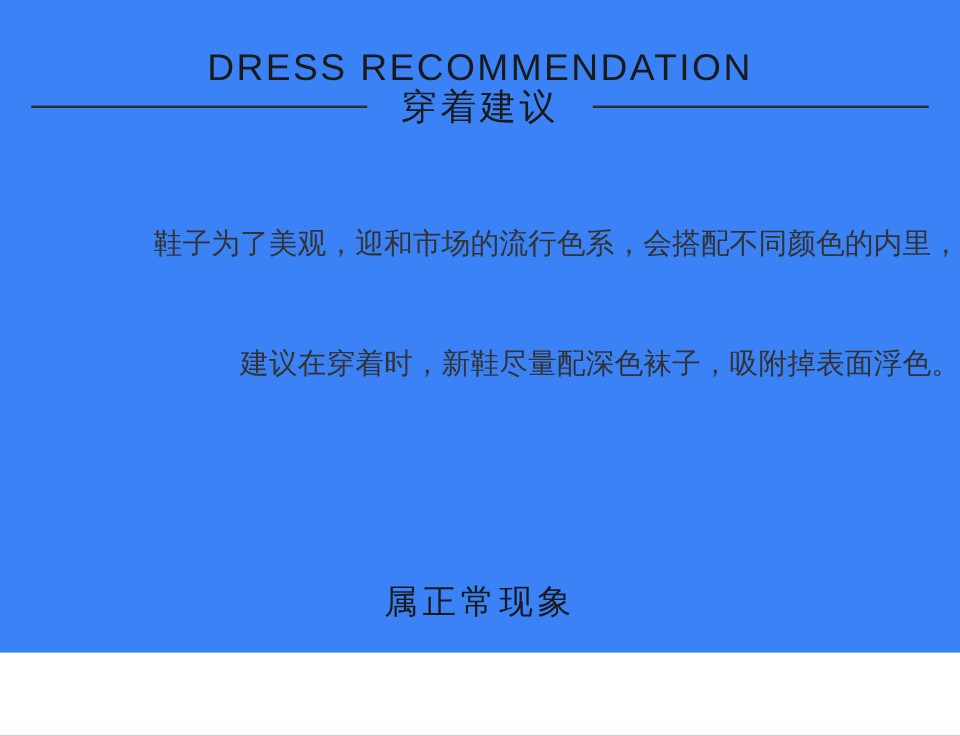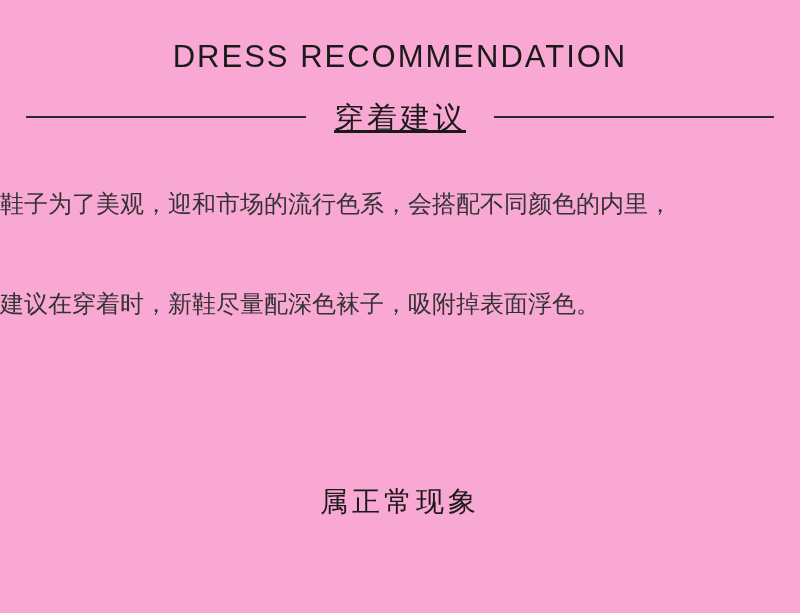--- a/index.html
+++ b/index.html
@@ -3,50 +3,49 @@
 <meta charset="utf-8">
 <style>
   html, body {
     margin: 0;
     padding: 0;
     background: #ffffff;
   }
   .page {
     position: relative;
     width: 800px;
-    height: 613px;
-    background: #f9a8d4;
+    height: 544px;
+    background: #3b82f6;
     overflow: hidden;
     font-family: "Liberation Sans", "DejaVu Sans", sans-serif;
     color: #1a1a1a;
   }
   .title-en {
     position: absolute;
     top: 40px;
     left: 0;
     width: 100%;
     margin: 0;
     text-align: center;
     font-size: 31px;
     font-weight: 500;
     letter-spacing: 2px;
     line-height: 1.1;
     color: #1a1a1a;
     white-space: nowrap;
   }
   .subtitle-row {
     position: absolute;
-    top: 100px;
+    top: 72px;
     left: 26px;
     right: 26px;
     height: 34px;
     display: flex;
     align-items: center;
     justify-content: flex-start;
-    text-decoration: underline;
   }
   .rule {
     flex: 1 1 auto;
     height: 2px;
     background: #2a2a2a;
   }
   .title-zh {
     flex: 0 0 auto;
     margin: 0;
     padding: 0 28px;
@@ -55,21 +54,21 @@
     letter-spacing: 3px;
     line-height: 1.1;
     color: #1a1a1a;
     white-space: nowrap;
   }
   .body-line {
     position: absolute;
     left: 0;
     width: 100%;
     margin: 0;
-    text-align: left;
+    text-align: right;
     font-size: 24px;
     font-weight: 400;
     line-height: 1.25;
     color: #333333;
     white-space: nowrap;
   }
   .line-1 { top: 189px; }
   .line-2 { top: 289px; }
   .line-3 { top: 389px; }
   .highlight {

